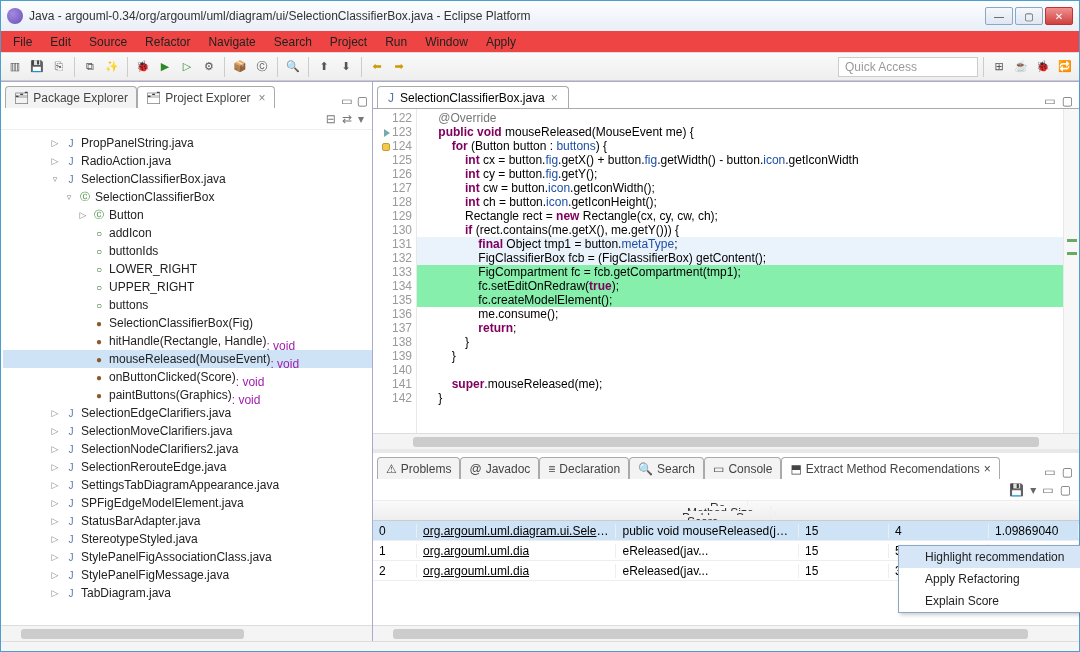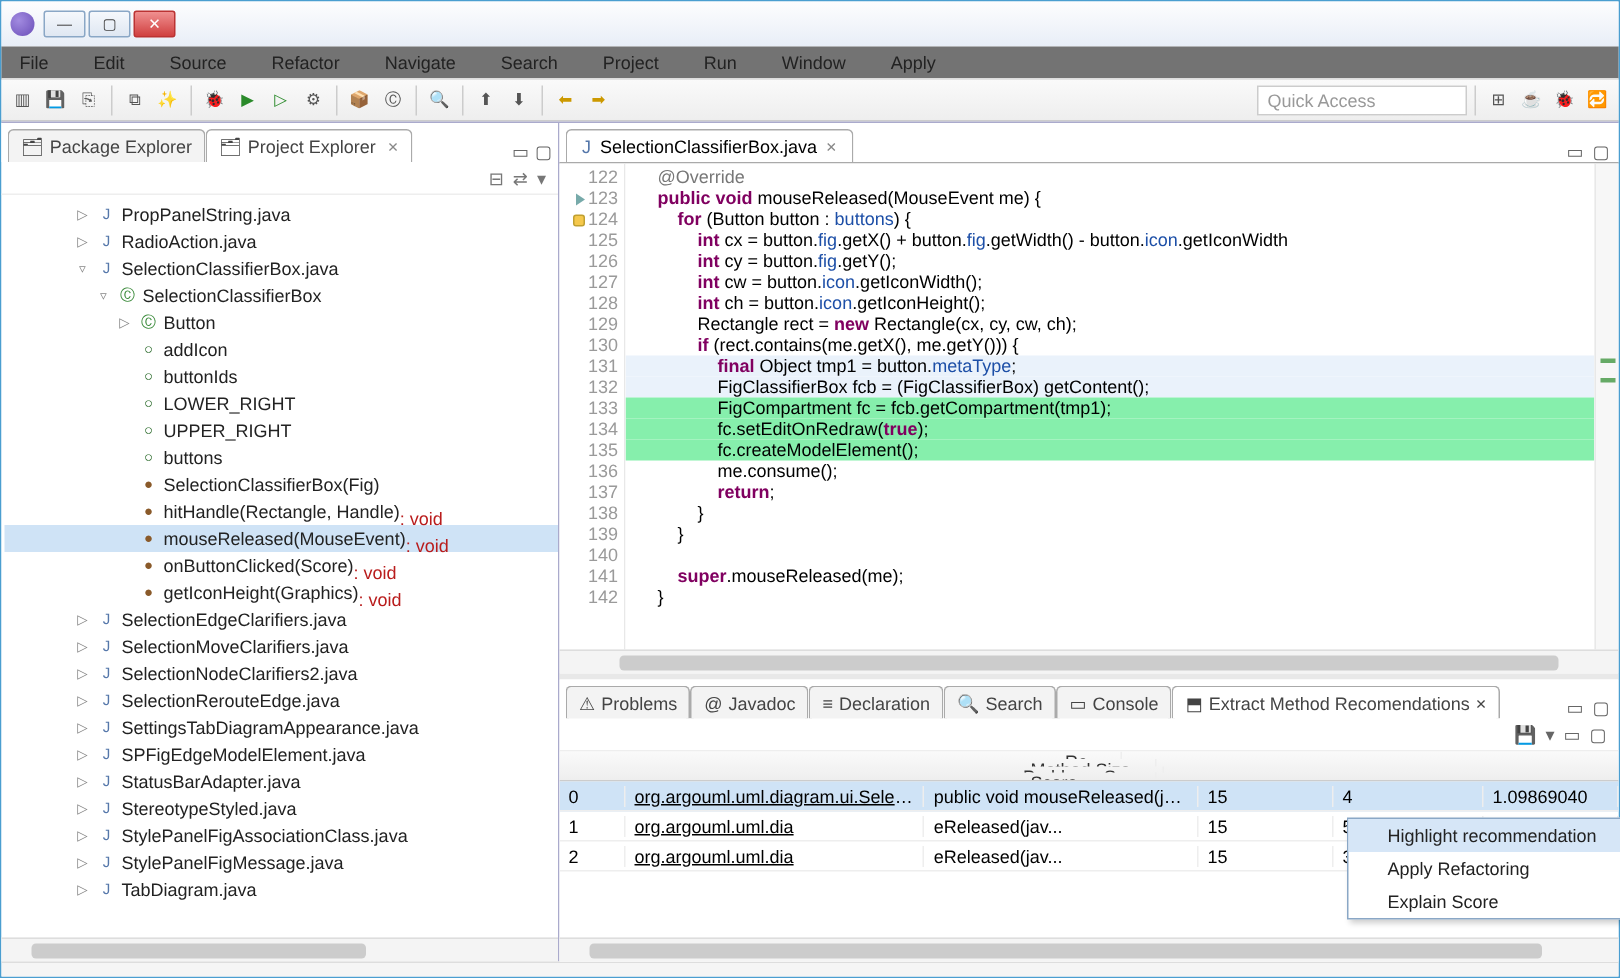--- a/index.html
+++ b/index.html
@@ -4,21 +4,21 @@
 <style>
 * { box-sizing: border-box; margin: 0; padding: 0; font-family: "Segoe UI", Tahoma, sans-serif; font-size: 12px; }
 body { background: #f0f0f0; }
 .window { width: 1080px; height: 652px; background: #fff; border: 1px solid #4a9ed0; display: flex; flex-direction: column; }
 .titlebar { height: 30px; background: linear-gradient(#fdfdfe, #e8eef7); display: flex; align-items: center; padding: 0 6px; }
 .titlebar .icon { width: 16px; height: 16px; background: radial-gradient(circle at 35% 35%, #a28be0, #6a4eb8); border-radius: 50%; margin-right: 6px; }
 .titlebar .title { flex: 1; color: #333; }
 .winbtns { display: flex; gap: 2px; }
 .winbtn { width: 28px; height: 18px; border: 1px solid #8aa7c6; border-radius: 2px; background: linear-gradient(#f5f8fc,#dfe7f2); display:flex;align-items:center;justify-content:center; font-size:10px; color:#444; }
 .winbtn.close { background: linear-gradient(#f09090,#d04040); border-color:#b33; color:#fff; }
-.menubar { height: 22px; background: #737373; display: flex; align-items: center; padding: 0 4px; gap: 14px; border-bottom: 1px solid #ddd; }
+.menubar { height: 22px; background: #ef4444; display: flex; align-items: center; padding: 0 4px; gap: 2px; border-bottom: 1px solid #ddd; }
 .menubar span { padding: 2px 8px; color: #222; cursor: default; }
 .toolbar { height: 28px; background: linear-gradient(#fafafa,#eee); border-bottom: 1px solid #ccc; display: flex; align-items: center; padding: 0 4px; gap: 2px; }
 .tbtn { width: 20px; height: 20px; border: 1px solid transparent; border-radius: 2px; display:flex;align-items:center;justify-content:center; font-size:11px; color:#555; }
 .tsep { width:1px; height:20px; background:#ccc; margin:0 3px; }
 .quickaccess { flex: 0 0 140px; height: 20px; border: 1px solid #ccc; background:#fff; padding: 2px 6px; color:#999; margin-left: 6px; }
 .toolbar .spacer { flex:1; }
 .workarea { flex:1; display:flex; min-height:0; border-top: 1px solid #aac; }
 .leftpane { width: 372px; display:flex; flex-direction:column; border-right:1px solid #aac; background:#fff; }
 .viewtabs { height: 26px; display:flex; align-items:flex-end; background:#fff; padding-left:4px; gap:0; }
 .viewtab { height:22px; padding:0 8px; border:1px solid #aaa; border-bottom:none; border-radius:4px 4px 0 0; background:#f3f3f3; display:flex; align-items:center; gap:4px; color:#444; }
@@ -28,21 +28,21 @@
 .mini-toolbar { height:22px; display:flex; align-items:center; justify-content:flex-end; gap:6px; padding:0 8px; border-bottom:1px solid #eee; color:#777; }
 .tree { flex:1; overflow:auto; padding:4px 0 4px 2px; font-size:12px; color:#222; }
 .tree-row { display:flex; align-items:center; height:18px; white-space:nowrap; padding-left:4px; }
 .tree-row .exp { width:12px; text-align:center; color:#888; font-size:9px; }
 .tree-row .ico { width:14px; height:14px; margin:0 3px; display:inline-flex;align-items:center;justify-content:center; font-size:10px; }
 .tree-row.selected { background:#cfe3f6; }
 .i-j { color:#5577aa; } 
 .i-c { color:#3a8a3a; } 
 .i-m { color:#8a5a2a; } 
 .i-f { color:#2a6a2a; } 
-.sig-ret { color:#b91c1c;margin-top:10px; }
+.sig-ret { color:#a21caf;margin-top:10px; }
 .pane-scroll-h { height:16px; background:#f4f4f4; border-top:1px solid #ddd; }
 .pane-scroll-h .thumb { height:10px; margin:3px 20px; background:#ccc; border-radius:3px; width:60%; }
 .rightpane { flex:1; display:flex; flex-direction:column; min-width:0; }
 .editorpane { flex:1; display:flex; flex-direction:column; min-height:0; border-bottom:4px solid #e8e8e8; }
 .editor-tabs { height:26px; display:flex; align-items:flex-end; padding-left:4px; background:#fff; }
 .editor-tab { height:22px; padding:0 10px; border:1px solid #aaa; border-bottom:none; border-radius:4px 4px 0 0; background:#fff; display:flex; align-items:center; gap:6px; }
 .editor-tab .x { color:#888; }
 .editor-body { flex:1; display:flex; min-height:0; border-top:1px solid #aaa; font-family: Consolas, "Courier New", monospace; font-size:12px; }
 .gutter { width:44px; background:#fff; border-right:1px solid #e8e8e8; text-align:right; color:#9a9a9a; padding:2px 4px 2px 0; }
 .gutter div { height:14px; line-height:14px; }
@@ -76,20 +76,21 @@
 .gutter .marker { display:inline-block; width:8px;height:8px;background:#f5c84c;border:1px solid #c0a030;border-radius:2px; margin-right:2px; vertical-align:middle;}
 .gutter .arrow { display:inline-block; width:0;height:0;border-top:4px solid transparent;border-bottom:4px solid transparent;border-left:6px solid #7aa; margin-right:2px; vertical-align:middle;}
 </style>
 </head>
 <body>
 
 <div class="window">
 
   <div class="titlebar">
     <div class="icon"></div>
+    <div class="title">Java - argouml-0.34/org/argouml/uml/diagram/ui/SelectionClassifierBox.java - Eclipse Platform</div>
     <div class="winbtns">
       <div class="winbtn">—</div>
       <div class="winbtn">▢</div>
       <div class="winbtn close">✕</div>
     </div>
   </div>
 
   <div class="menubar" id="menubar">
       <span>File</span>
       <span>Edit</span>
@@ -228,21 +229,21 @@
           </div>
           <div class="tree-row" style="padding-left: 74px;">
             <span class="exp"> </span>
             <span class="ico i-m">●</span>
             <span>onButtonClicked(Score)</span>
             <span class="sig-ret"> : void</span>
           </div>
           <div class="tree-row" style="padding-left: 74px;">
             <span class="exp"> </span>
             <span class="ico i-m">●</span>
-            <span>getIconHeight(Graphics)</span>
+            <span>paintButtons(Graphics)</span>
             <span class="sig-ret"> : void</span>
           </div>
           <div class="tree-row" style="padding-left: 46px;">
             <span class="exp">▷</span>
             <span class="ico i-j">J</span>
             <span>SelectionEdgeClarifiers.java</span>
           </div>
           <div class="tree-row" style="padding-left: 46px;">
             <span class="exp">▷</span>
             <span class="ico i-j">J</span>

